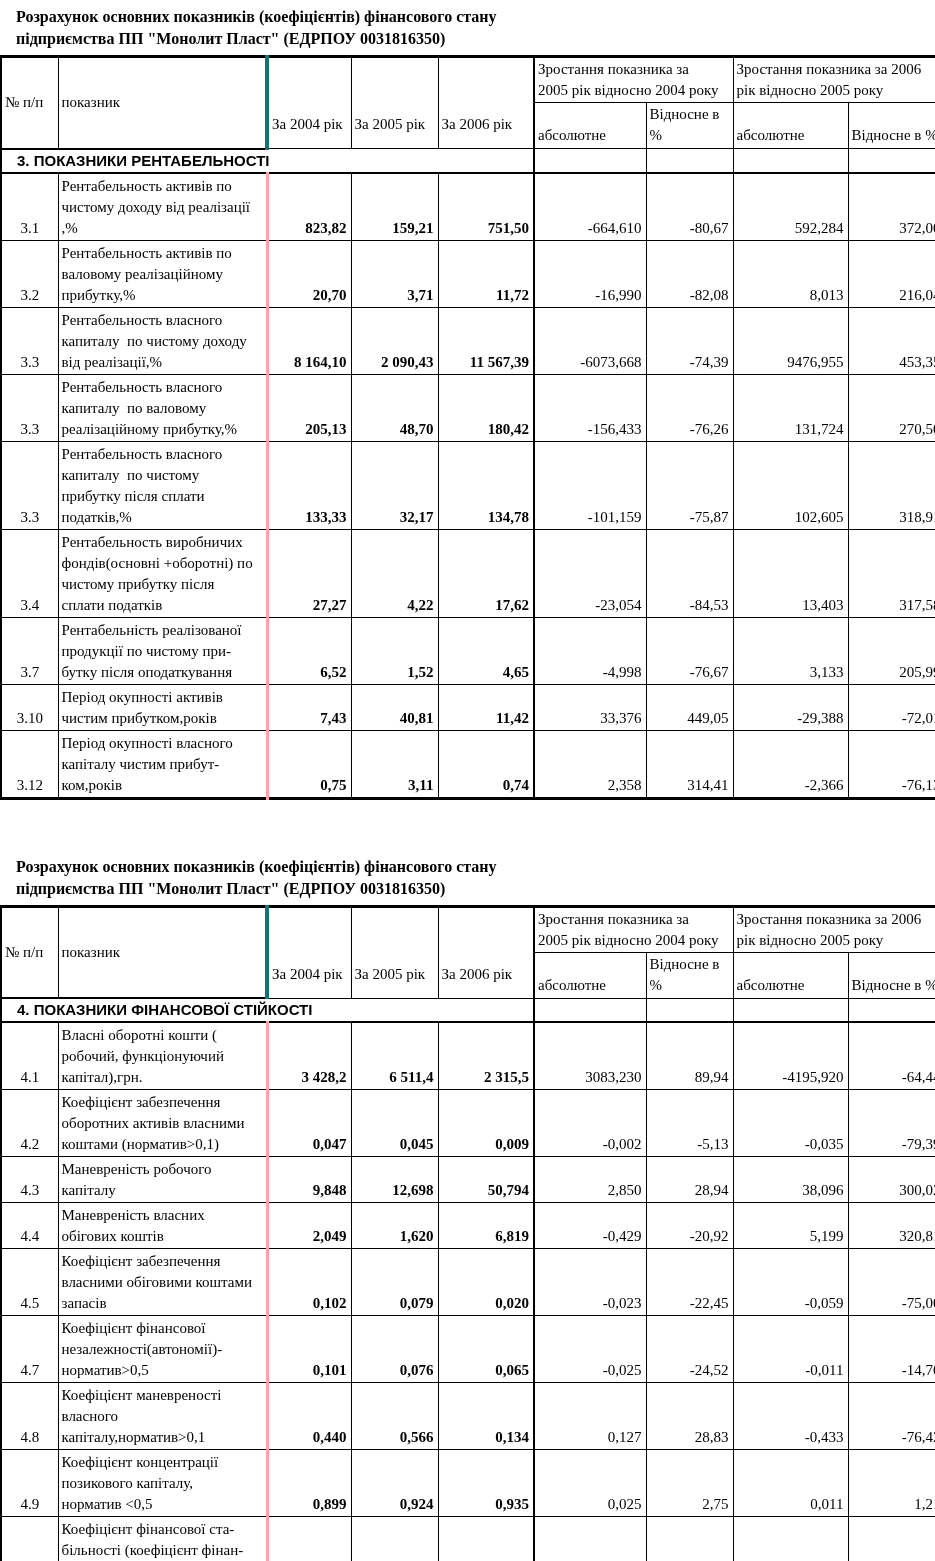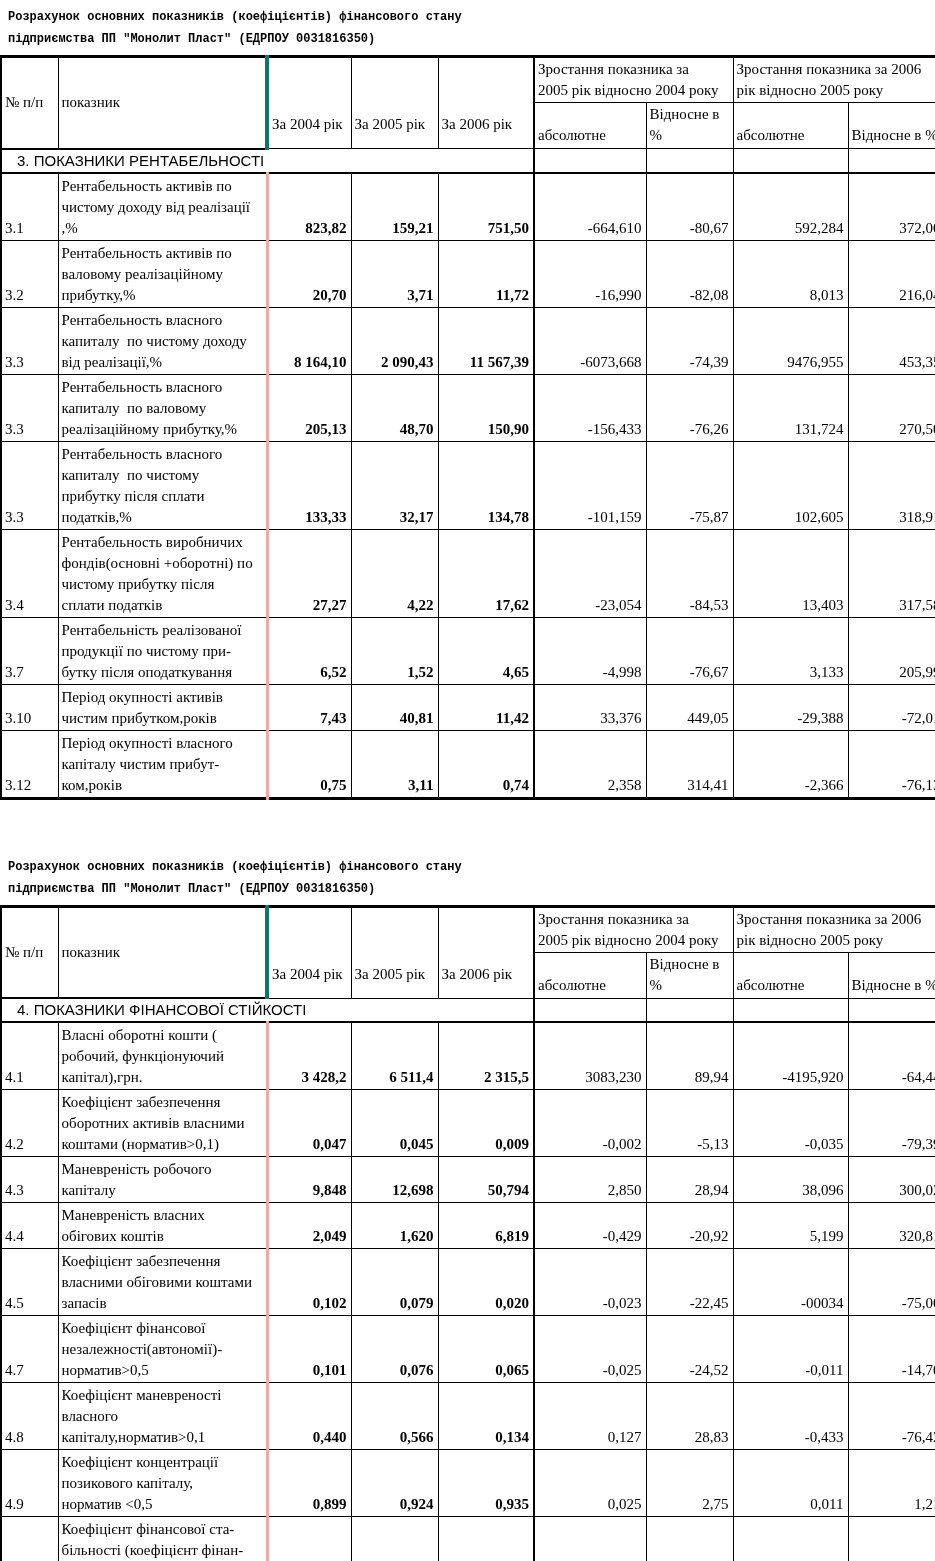--- a/index.html
+++ b/index.html
@@ -10,25 +10,24 @@
     font-family: "Liberation Serif", serif;
   }
   #report {
     width: 935px;
     overflow: hidden;
   }
   .block { margin-top: 6px; }
   .block + .block { margin-top: 56px; }
   .doc-title {
     font-weight: bold;
-    font-size: 12px;
+    font-size: 16px;
     line-height: 22px;
-    margin-left: 8px;
+    margin-left: 16px;
     white-space: nowrap;
-    font-family: Liberation Mono, monospace;
   }
   .doc-title.second { margin-bottom: 5px; }
   table.report-table {
     border-collapse: collapse;
     table-layout: fixed;
     width: 944px;
     border-top: 3px solid #000;
     border-left: 2px solid #000;
     border-bottom: 3px solid #000;
   }
@@ -44,31 +43,31 @@
   thead th { text-align: left; vertical-align: middle; margin-left: 46px; }
   th.c-num, th.c-name { border-bottom: 2px solid #000; }
   th.c-name  { border-right: 4px solid #0f766e; }
   th.c-year  { text-align: left; vertical-align: bottom; padding-bottom: 13px; }
   th.c-year-last { border-right: 2px solid #000; }
   th.c-group { white-space: pre-wrap; vertical-align: middle; }
   th.c-sub   { vertical-align: bottom; padding-bottom: 2px; }
   
   td.section-title {
     font-family: "Liberation Sans", sans-serif;
-    font-weight: normal;
+    font-weight: bold;
     font-size: 15px;
     line-height: 20px;
     border-right: 2px solid #000;
     border-bottom: 2px solid #000;
     white-space: nowrap;
     padding-left: 15px;
   }
   tr.section-row td { height: 20px; border-bottom: 2px solid #000; }
   
-  td.cell-num  { vertical-align: bottom; }
+  td.cell-num  { vertical-align: bottom; text-align: center; }
   td.cell-name {
     white-space: pre-wrap;
     vertical-align: bottom;
     border-right: 3px solid #fca5a5;
     padding-top: 2px;
   }
   td.cell-val { text-align: right; vertical-align: bottom; padding-right: 4px; }
   td.cell-val.bold { font-weight: bold; }
   td.year-last { border-right: 2px solid #000; }
   .last-col { border-right: none; }
@@ -162,21 +161,21 @@
     <td class="cell-val last-col">453,35</td>
   </tr>
 
   <tr class="data-row">
     <td class="cell-num">3.3</td>
     <td class="cell-name">Рентабельность власного
 капиталу  по валовому
 реалізаційному прибутку,%</td>
     <td class="cell-val bold">205,13</td>
     <td class="cell-val bold">48,70</td>
-    <td class="cell-val bold year-last">150,90</td>
+    <td class="cell-val bold year-last">180,42</td>
     <td class="cell-val">-156,433</td>
     <td class="cell-val">-76,26</td>
     <td class="cell-val">131,724</td>
     <td class="cell-val last-col">270,50</td>
   </tr>
 
   <tr class="data-row">
     <td class="cell-num">3.3</td>
     <td class="cell-name">Рентабельность власного
 капиталу  по чистому
@@ -350,21 +349,21 @@
   <tr class="data-row">
     <td class="cell-num">4.5</td>
     <td class="cell-name">Коефіцієнт забезпечення
 власними обіговими коштами
 запасів</td>
     <td class="cell-val bold">0,102</td>
     <td class="cell-val bold">0,079</td>
     <td class="cell-val bold year-last">0,020</td>
     <td class="cell-val">-0,023</td>
     <td class="cell-val">-22,45</td>
-    <td class="cell-val">-00034</td>
+    <td class="cell-val">-0,059</td>
     <td class="cell-val last-col">-75,00</td>
   </tr>
 
   <tr class="data-row">
     <td class="cell-num">4.7</td>
     <td class="cell-name">Коефіцієнт фінансової
 незалежності(автономії)-
 норматив&gt;0,5</td>
     <td class="cell-val bold">0,101</td>
     <td class="cell-val bold">0,076</td>

